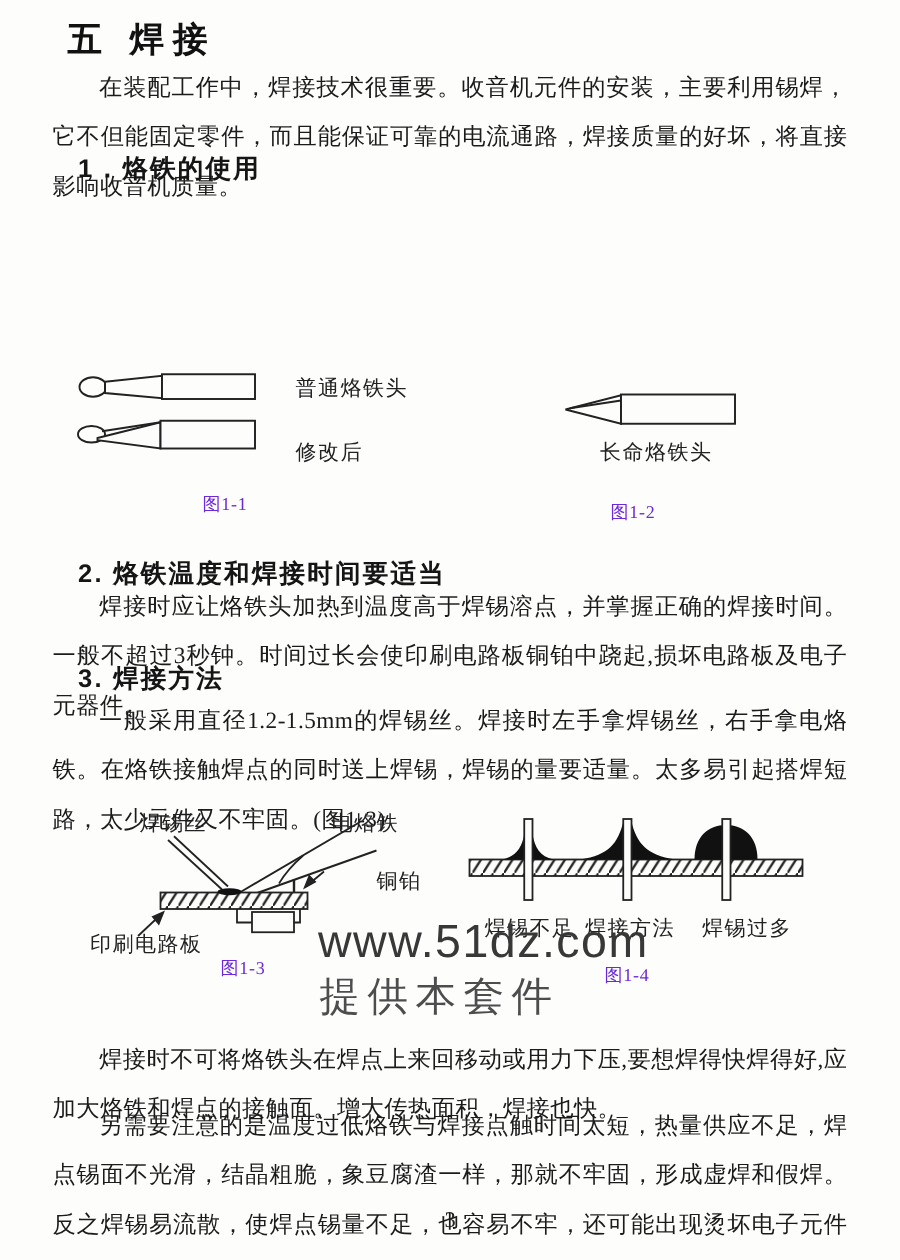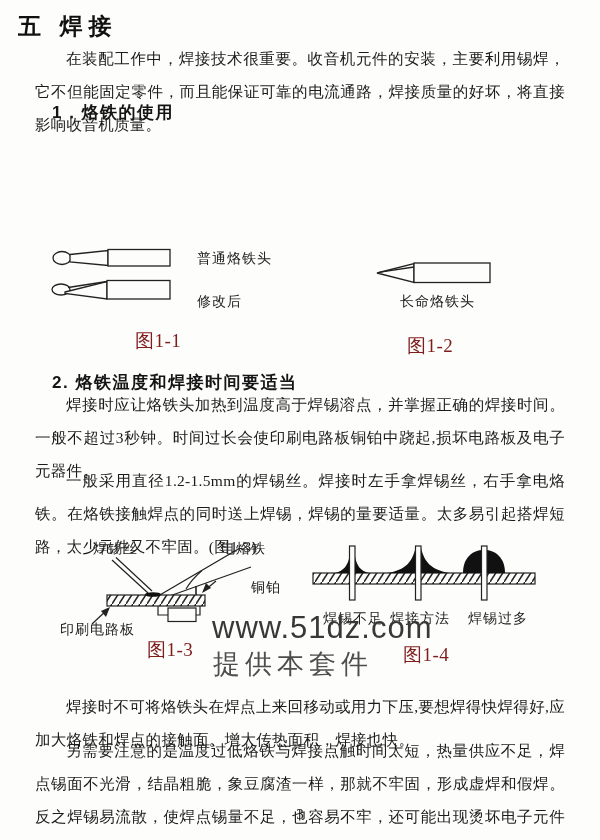--- a/index.html
+++ b/index.html
@@ -3,21 +3,21 @@
 <meta charset="utf-8">
 <style>
   html,body{margin:0;padding:0;background:#e8e8e8;}
   .page{
     position:relative; width:600px; height:840px; background:#fdfdfc;
     margin:0 auto; overflow:hidden; color:#1b1b1b;
     font-family:"Liberation Serif","DejaVu Serif",serif;
   }
   .abs{position:absolute;}
   h1.title{
-    left:18px; top:11px; margin:0; font-size:23px; font-weight:bold;
+    left:45px; top:11px; margin:0; font-size:23px; font-weight:bold;
     font-family:"Liberation Sans","DejaVu Sans",sans-serif; letter-spacing:6px; color:#111;
   }
   p.body{
     left:35px; width:530px; margin:0; font-size:15.5px; line-height:33px;
     text-align:justify; text-indent:2em; letter-spacing:0.3px;
   }
   h2.sec{
     left:52px; margin:0; font-size:17px; font-weight:bold; color:#151515;
     font-family:"Liberation Sans","DejaVu Sans",sans-serif; letter-spacing:1.5px;
   }
@@ -32,21 +32,21 @@
   .c2p{top:734px; line-height:22.5px;}
   .figrow{left:35px; width:530px;}
   .figrow1{top:245px; height:125px;}
   .figrow2{top:538px; height:152px;}
   .figrow svg{position:absolute; left:0; top:0;}
   .figlabel{
     position:absolute; font-size:14px; letter-spacing:1px; color:#222;
     white-space:nowrap;
   }
   .figcap{
-    position:absolute; font-size:19px; letter-spacing:0.5px; color:#7f1d1d;
+    position:absolute; font-size:12px; letter-spacing:0.5px; color:#6d28d9;
     white-space:nowrap;
   }
   .wm-url{
     left:190px; top:610px; font-size:31px; color:#383838; letter-spacing:1px;
     font-family:"Liberation Sans","DejaVu Sans",sans-serif; z-index:5;margin-left:22px;
   }
   .wm-tag{
     left:213px; top:646px; font-size:27px; color:#4d4d4d; letter-spacing:5px;
     font-family:"Liberation Sans","DejaVu Sans",sans-serif; z-index:5;
   }
@@ -87,20 +87,21 @@
     <span class="figlabel" style="left:162px; top:5px;">普通烙铁头</span>
     <span class="figlabel" style="left:162px; top:48px;">修改后</span>
     <span class="figlabel" style="left:365px; top:48px;">长命烙铁头</span>
     <span class="figcap" style="left:100px; top:83px;">图1-1</span>
     <span class="figcap" style="left:372px; top:88px;">图1-2</span>
   </div>
 
   <h2 class="abs sec s2h">2. 烙铁温度和焊接时间要适当</h2>
   <p class="abs body s2p">焊接时应让烙铁头加热到温度高于焊锡溶点，并掌握正确的焊接时间。一般不超过3秒钟。时间过长会使印刷电路板铜铂中跷起,损坏电路板及电子元器件。</p>
 
+  <h2 class="abs sec s3h">3. 焊接方法</h2>
   <p class="abs body s3p">一般采用直径1.2-1.5mm的焊锡丝。焊接时左手拿焊锡丝，右手拿电烙铁。在烙铁接触焊点的同时送上焊锡，焊锡的量要适量。太多易引起搭焊短路，太少元件又不牢固。(图1-3)</p>
 
   <div class="abs figrow figrow2">
     <svg width="530" height="152" viewBox="0 0 530 152">
       <defs>
         <pattern id="hatch" width="7" height="11" patternUnits="userSpaceOnUse">
           <rect width="7" height="11" fill="#fdfdfc"></rect>
           <path d="M0,11 L7,0" stroke="#222" stroke-width="1.5"></path>
         </pattern>
       </defs>

